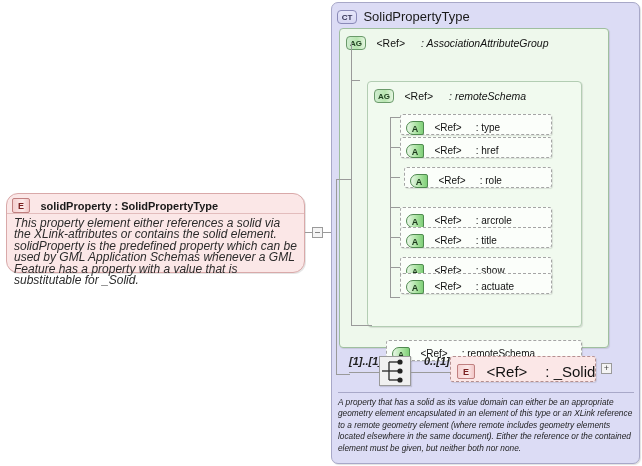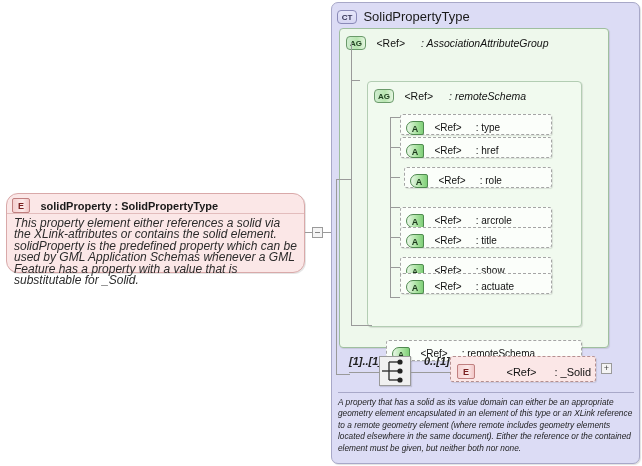--- a/index.html
+++ b/index.html
@@ -198,21 +198,21 @@
     position: absolute;
     left: 450px; top: 356px;
     width: 146px; height: 26px;
     background: #fbe7e7;
     border: 1px dashed #b58f8f;
     border-radius: 3px;
     box-shadow: 1px 1px 1px rgba(0,0,0,0.10);
     white-space: nowrap;
     padding: 5px 0 0 6px;
   }
-  #solid-label { font-size: 11px; color: #111; vertical-align: middle; margin-left: 20px; }
+  #solid-label { font-size: 15px; color: #111; vertical-align: middle; }
   #solid-label .ref { margin-left: 7px; }
   #solid-label .nm { margin-left: 18px; }
 
   
   #ct-desc {
     position: absolute;
     left: 338px; top: 392px;
     width: 296px;
     border-top: 1px solid #a8a8c8;
     padding-top: 4px;

